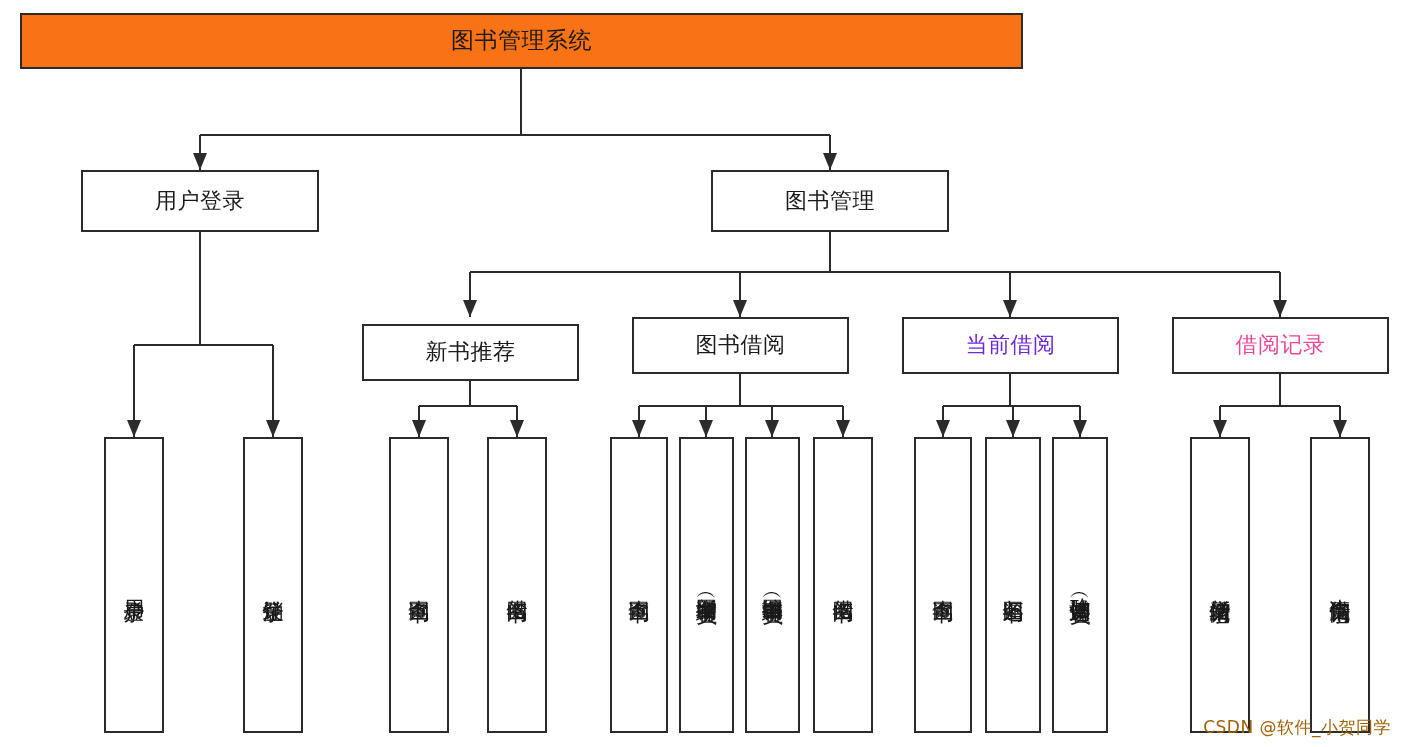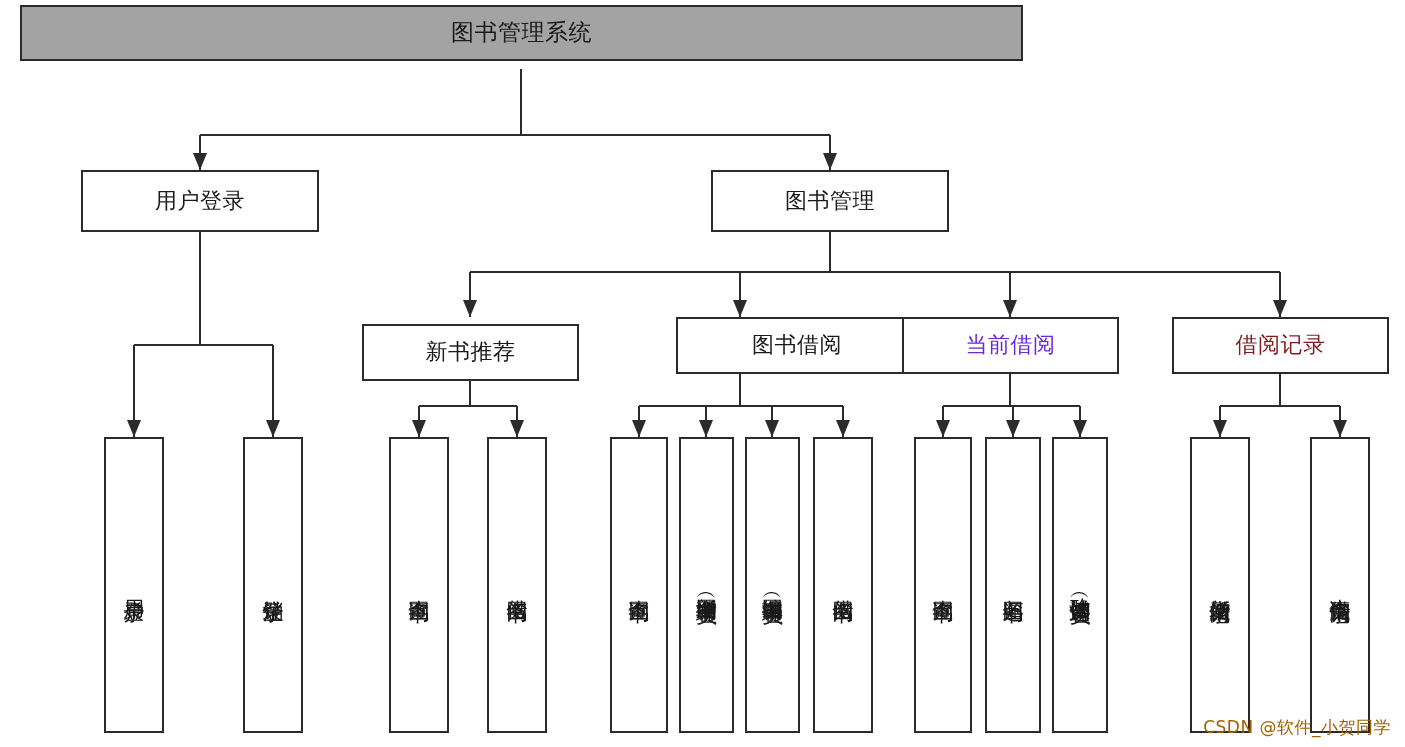--- a/index.html
+++ b/index.html
@@ -134,40 +134,40 @@
       <polygon points="1073,420 1087,420 1080,437" fill="#2b2b2b"></polygon>
       <line x1="1280" y1="374" x2="1280" y2="406" stroke="#2b2b2b" stroke-width="2.6" shape-rendering="crispEdges"></line>
       <line x1="1220" y1="406" x2="1340" y2="406" stroke="#2b2b2b" stroke-width="2.6" shape-rendering="crispEdges"></line>
       <line x1="1220" y1="406" x2="1220" y2="437" stroke="#2b2b2b" stroke-width="2.6" shape-rendering="crispEdges"></line>
       <polygon points="1213,420 1227,420 1220,437" fill="#2b2b2b"></polygon>
       <line x1="1340" y1="406" x2="1340" y2="437" stroke="#2b2b2b" stroke-width="2.6" shape-rendering="crispEdges"></line>
       <polygon points="1333,420 1347,420 1340,437" fill="#2b2b2b"></polygon>
     </svg>
 
   <div id="nodes-layer">
-      <div class="node horiz root" style="left: 20px; top: 5px; width: 1003px; height: 56px; border-color: rgb(43, 43, 43); background: #a3a3a3;">
+      <div class="node horiz root" style="left: 20px; top: 13px; width: 1003px; height: 56px; border-color: rgb(43, 43, 43); background: #f97316;">
         <span class="node-label" style="color: rgb(26, 26, 26);">图书管理系统</span>
       </div>
       <div class="node horiz" style="left: 81px; top: 170px; width: 238px; height: 62px; border-color: rgb(43, 43, 43); background: rgb(255, 255, 255);">
         <span class="node-label" style="color: rgb(26, 26, 26);">用户登录</span>
       </div>
       <div class="node horiz" style="left: 711px; top: 170px; width: 238px; height: 62px; border-color: rgb(43, 43, 43); background: rgb(255, 255, 255);">
         <span class="node-label" style="color: rgb(26, 26, 26);">图书管理</span>
       </div>
       <div class="node horiz" style="left: 362px; top: 324px; width: 217px; height: 57px; border-color: rgb(43, 43, 43); background: rgb(255, 255, 255);">
         <span class="node-label" style="color: rgb(26, 26, 26);">新书推荐</span>
       </div>
-      <div class="node horiz" style="left: 632px; top: 317px; width: 242px; height: 57px; border-color: rgb(43, 43, 43); background: rgb(255, 255, 255); margin-left: 44px;">
+      <div class="node horiz" style="left: 632px; top: 317px; width: 217px; height: 57px; border-color: rgb(43, 43, 43); background: rgb(255, 255, 255);">
         <span class="node-label" style="color: rgb(26, 26, 26);">图书借阅</span>
       </div>
       <div class="node horiz" style="left: 902px; top: 317px; width: 217px; height: 57px; border-color: rgb(43, 43, 43); background: rgb(255, 255, 255);">
         <span class="node-label" style="color: #6d28d9;">当前借阅</span>
       </div>
       <div class="node horiz" style="left: 1172px; top: 317px; width: 217px; height: 57px; border-color: rgb(43, 43, 43); background: rgb(255, 255, 255);">
-        <span class="node-label" style="color: #7f1d1d;">借阅记录</span>
+        <span class="node-label" style="color: #ec4899;">借阅记录</span>
       </div>
       <div class="node vert" style="left: 104px; top: 437px; width: 60px; height: 296px; border-color: rgb(43, 43, 43); background: rgb(255, 255, 255);">
         <span class="node-label" style="color: rgb(26, 26, 26);">用户登录</span>
       </div>
       <div class="node vert" style="left: 243px; top: 437px; width: 60px; height: 296px; border-color: rgb(43, 43, 43); background: rgb(255, 255, 255);">
         <span class="node-label" style="color: rgb(26, 26, 26);">注销登录</span>
       </div>
       <div class="node vert" style="left: 389px; top: 437px; width: 60px; height: 296px; border-color: rgb(43, 43, 43); background: rgb(255, 255, 255);">
         <span class="node-label" style="color: rgb(26, 26, 26);">查询图书</span>
       </div>

